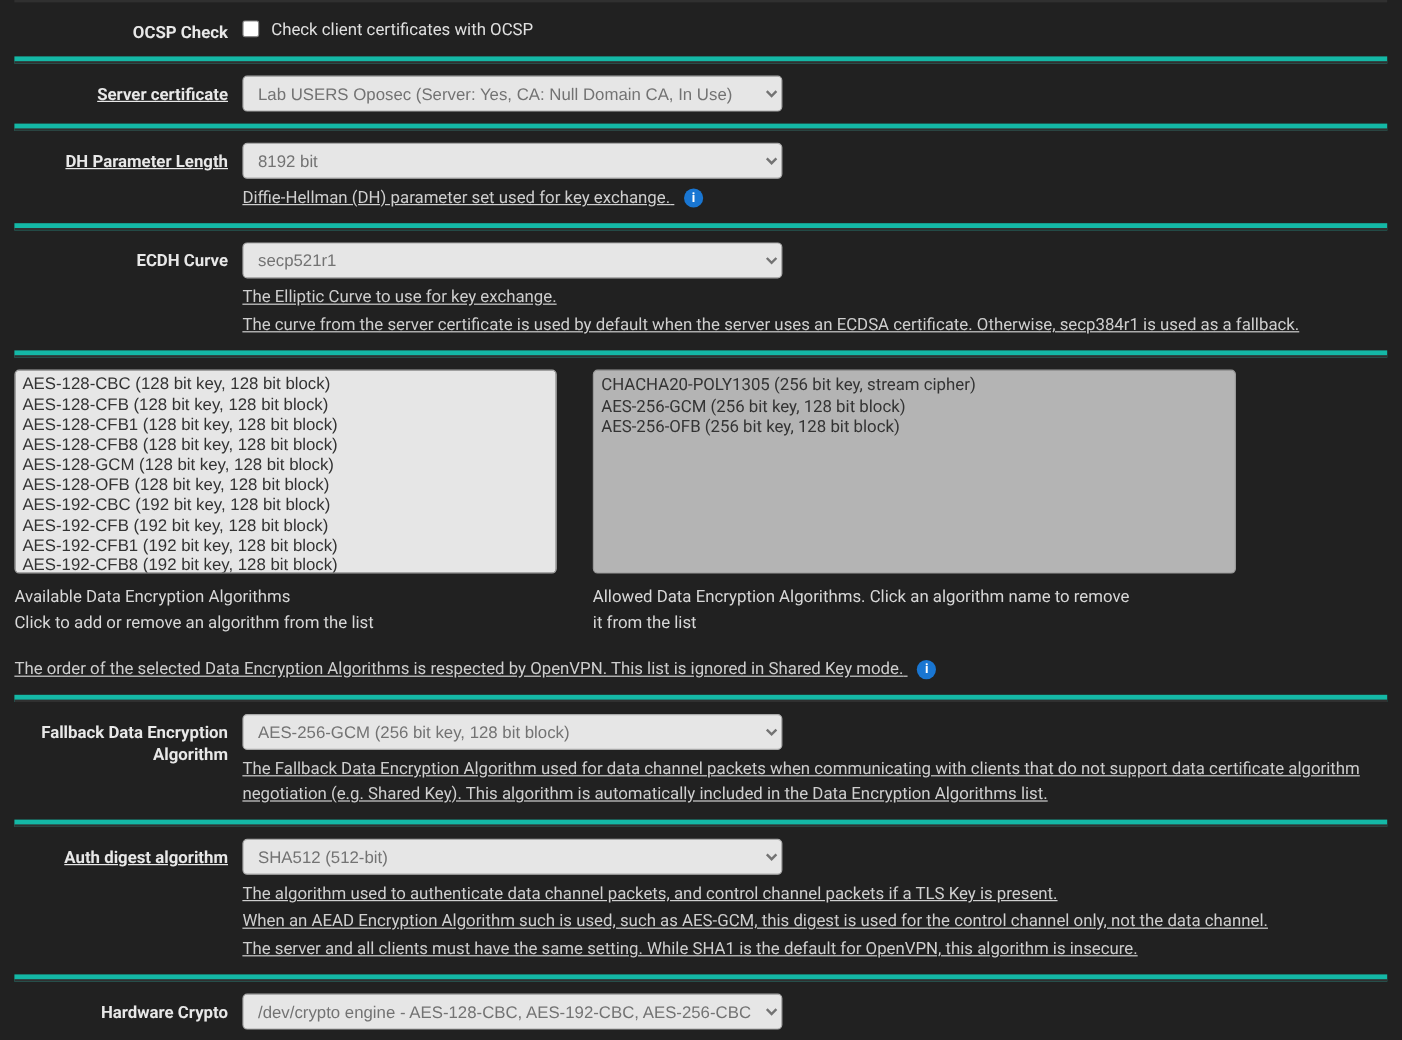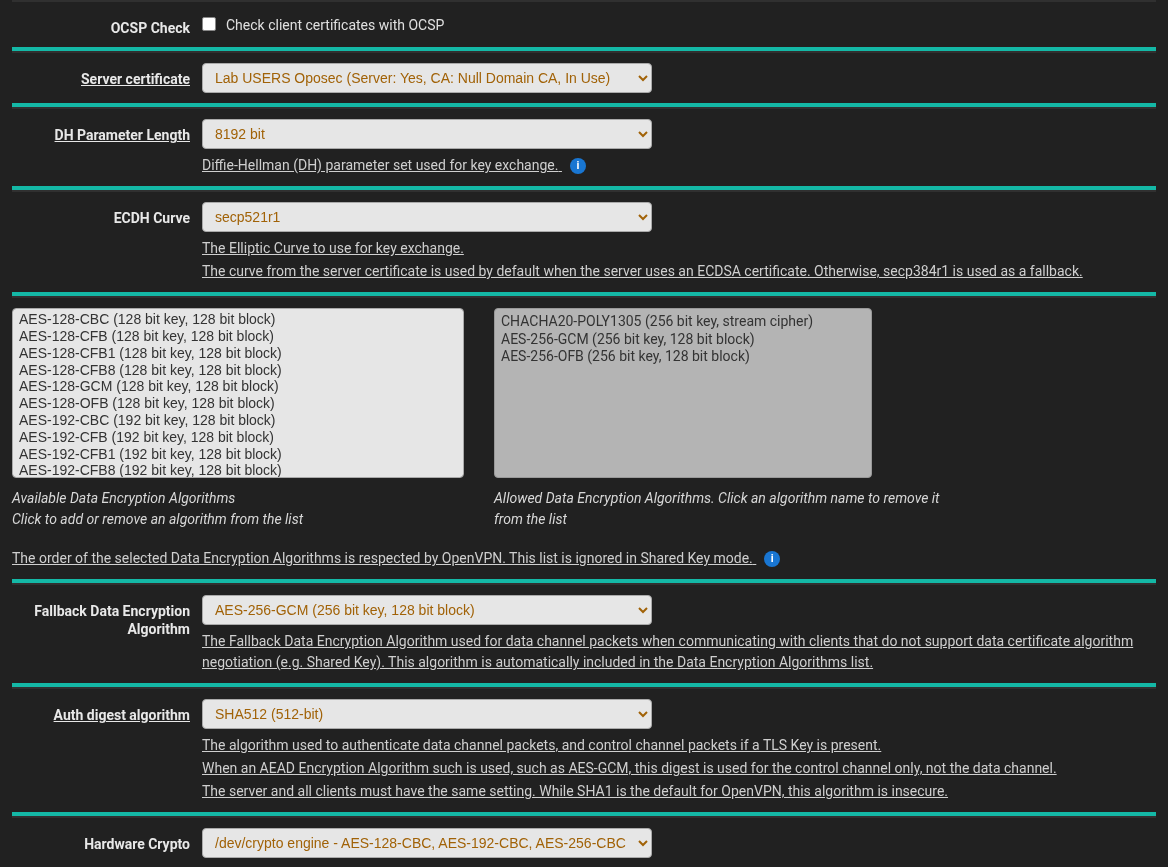--- a/index.html
+++ b/index.html
@@ -42,21 +42,21 @@
   }
   .help.first { margin-top: 6px; }
   select.ctrl {
     width: 450px;
     height: 30px;
     background: #e6e6e6;
     border: 1px solid #aaa;
     border-radius: 4px;
     padding: 0 8px;
     font-size: 14px;
-    color: #a16207;
+    color: #737373;
   }
   select.ctrl-multi {
     width: 452px;
     height: 170px;
     background: #e6e6e6;
     border: 1px solid #aaa;
     border-radius: 4px;
     padding: 2px 4px;
     font-size: 14px;
     color: #333;
@@ -67,24 +67,23 @@
     display: flex;
     gap: 30px;
     align-items: flex-start;
   }
   .col { display: flex; flex-direction: column; }
   .col .under-label {
     color: #d8d8d8;
     margin-top: 10px;
     line-height: 1.5;
     max-width: 452px;
-    font-style: italic;
   }
   .allowed-box {
-    width: 378px;
+    width: 536px;
     height: 170px;
     background: #b4b4b4;
     border: 1px solid #999;
     border-radius: 4px;
     padding: 4px 6px;
     font-size: 14px;
     color: #333;
     overflow-y: scroll;
     line-height: 1.25;
   }

